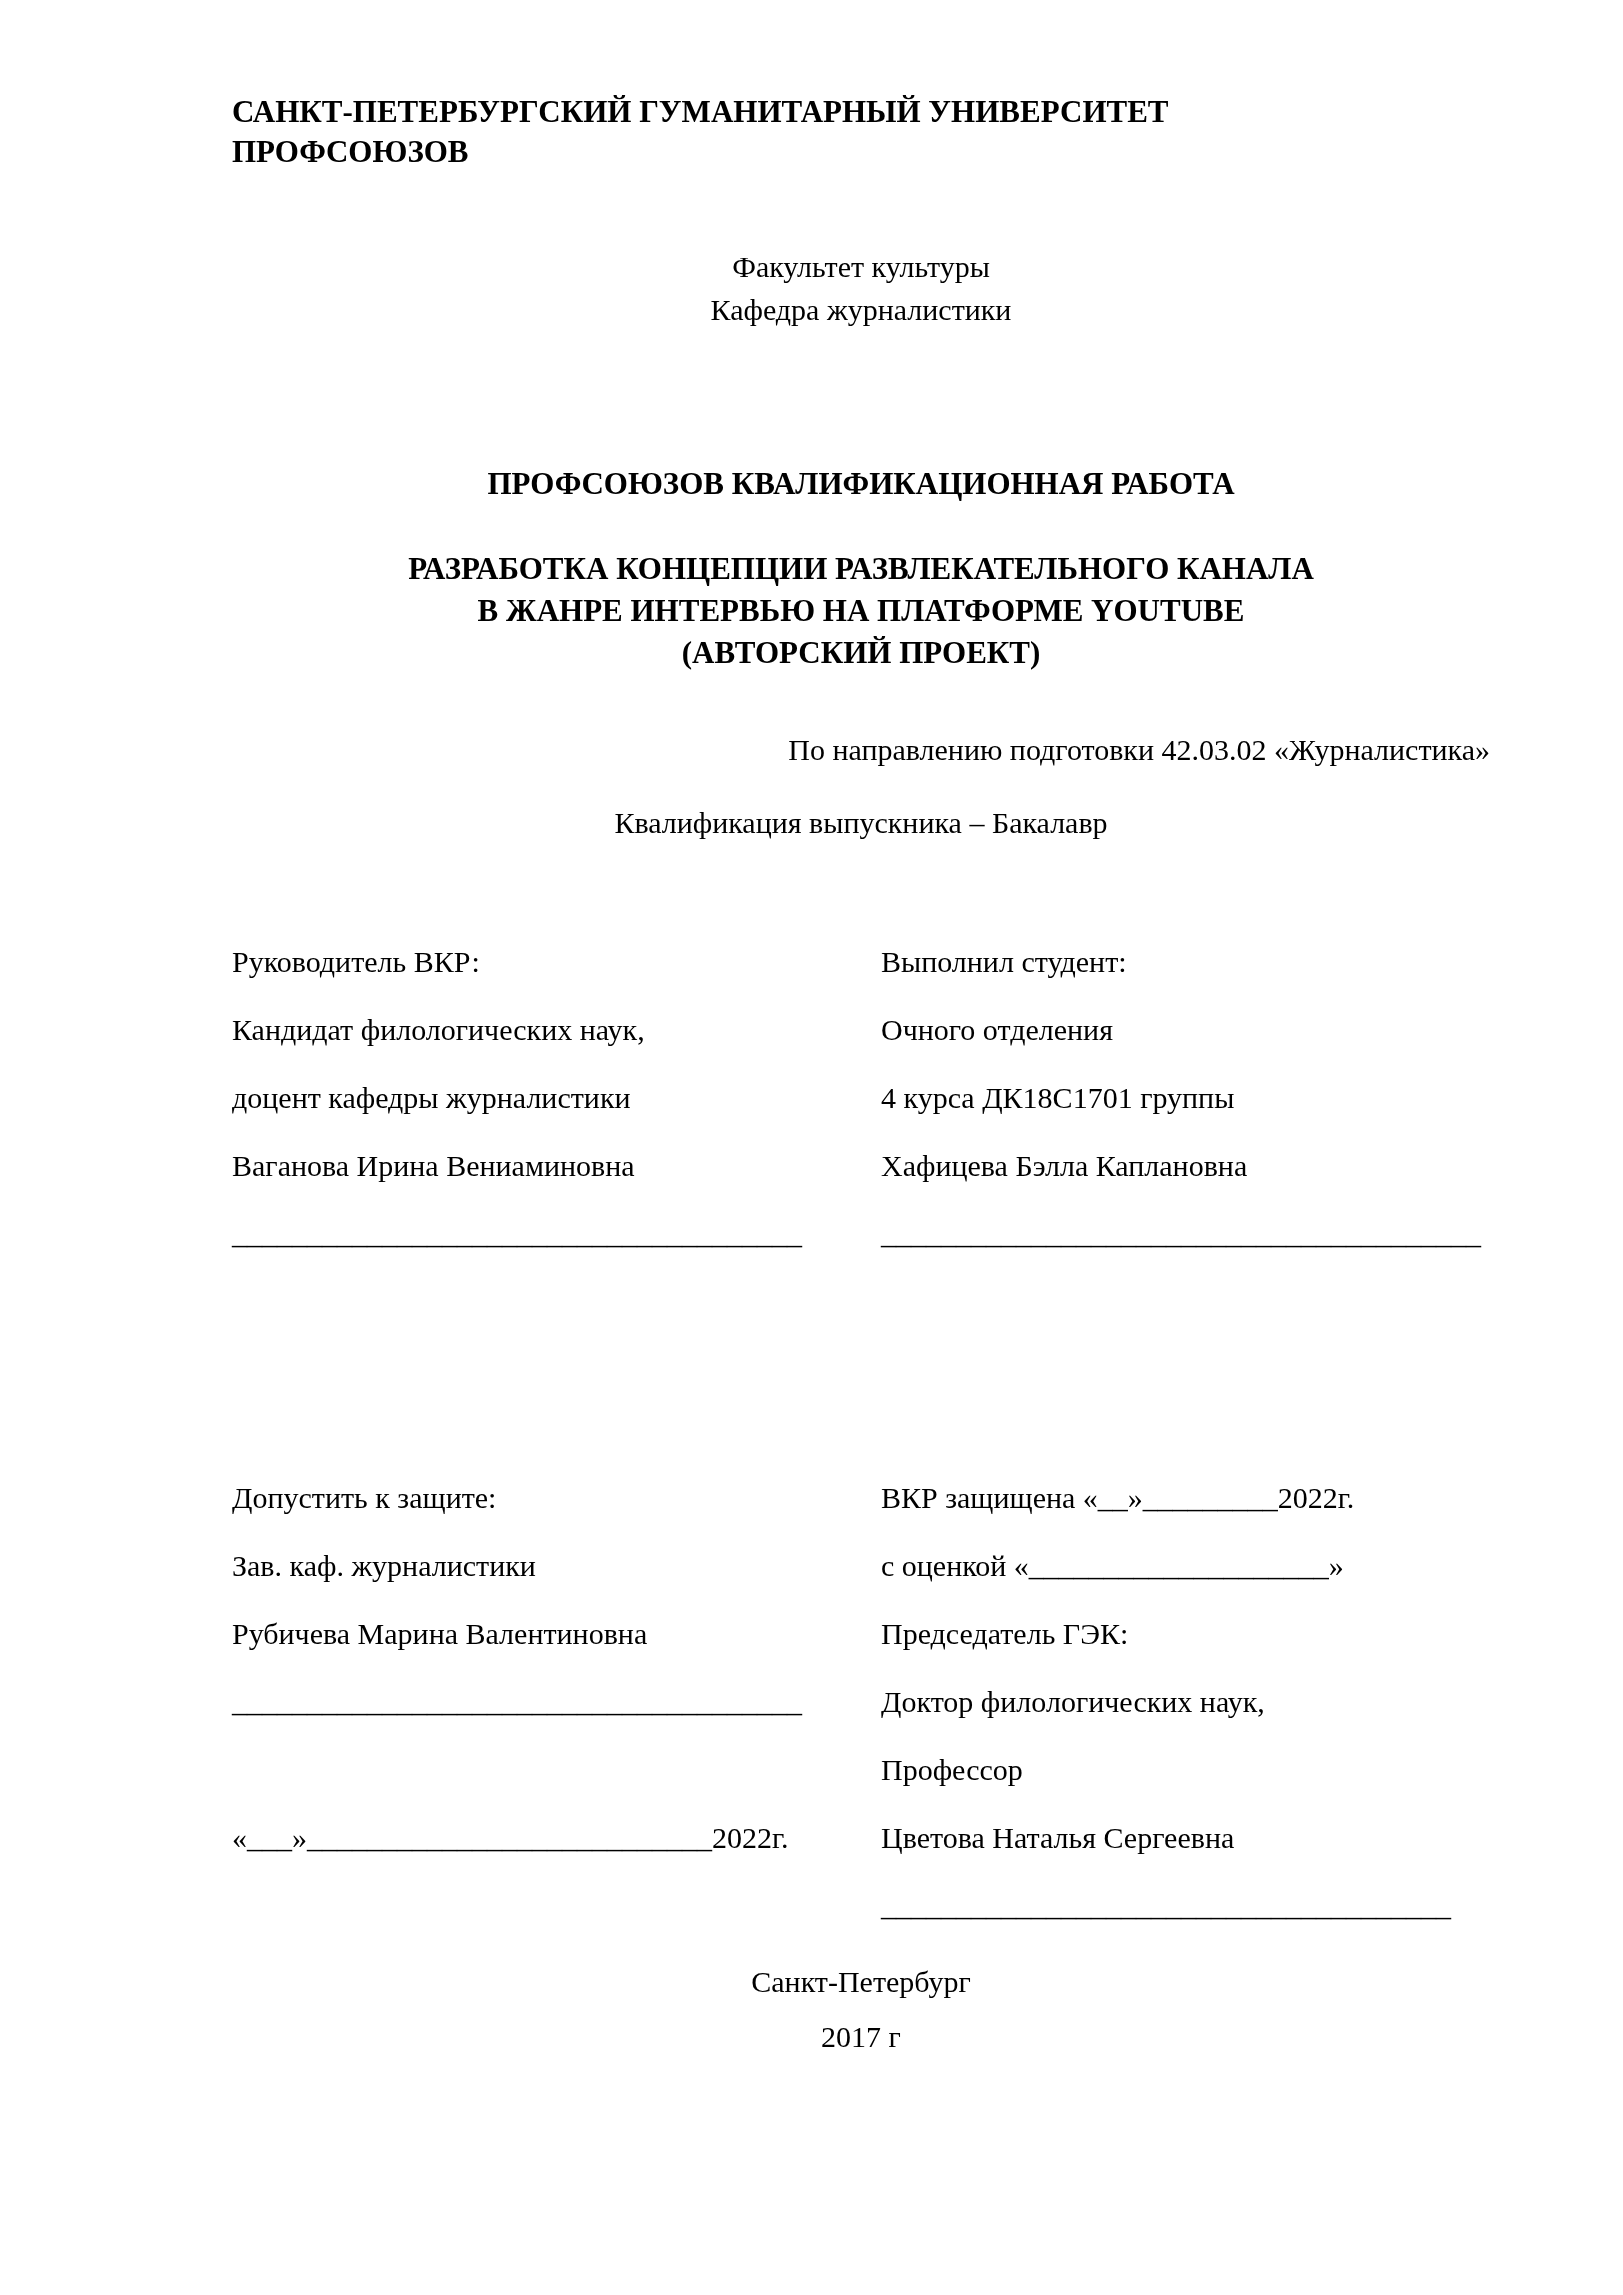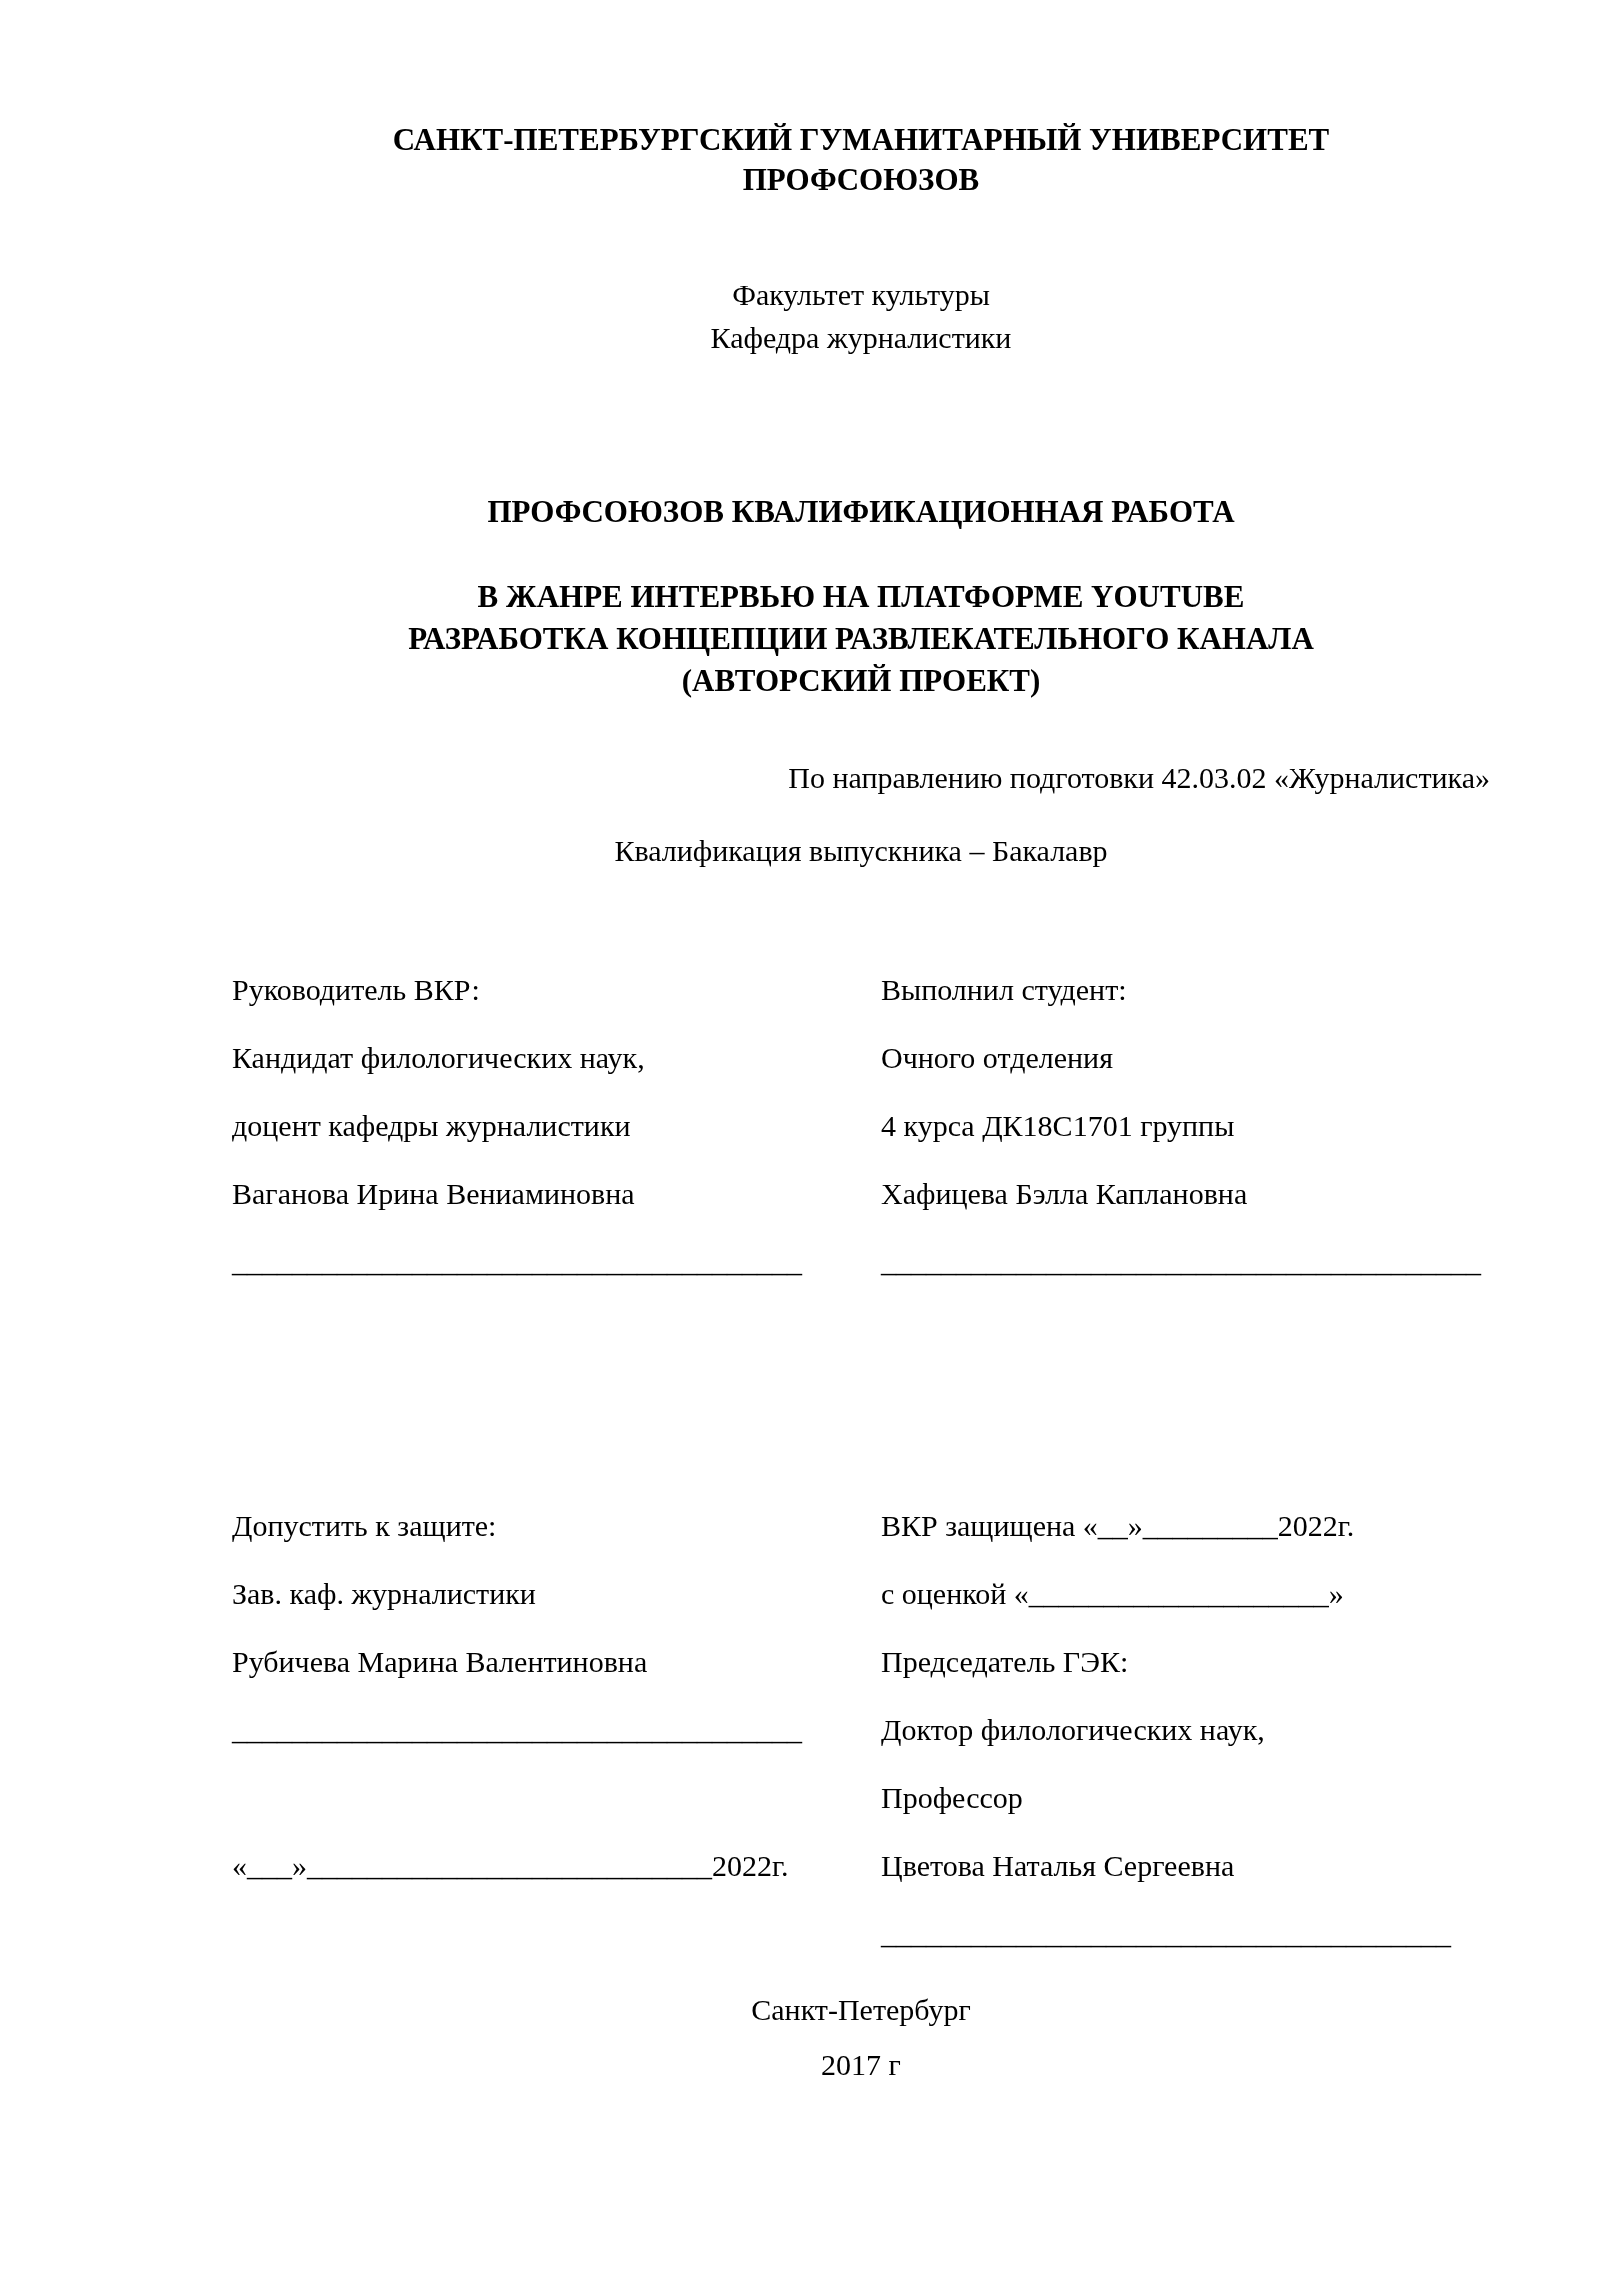--- a/index.html
+++ b/index.html
@@ -15,25 +15,24 @@
     overflow: hidden;
   }
   .content {
     position: absolute;
     top: 0;
     left: 232px;
     right: 133px;
   }
 
   .university {
-    margin-top: 120px;
+    margin-top: 92px;
     font-size: 31px;
     font-weight: bold;
     line-height: 1.3;
-    text-align: center;
   }
   .faculty-block {
     margin-top: 72px;
     text-align: center;
     line-height: 1.45;
   }
   .work-type {
     margin-top: 132px;
     font-size: 31px;
     font-weight: bold;
@@ -92,22 +91,22 @@
     </div>
 
     <div class="faculty-block">
       <div>Факультет культуры</div>
       <div>Кафедра журналистики</div>
     </div>
 
     <div class="work-type">ПРОФСОЮЗОВ КВАЛИФИКАЦИОННАЯ РАБОТА</div>
 
     <div class="thesis-title">
+      <div>РАЗРАБОТКА КОНЦЕПЦИИ РАЗВЛЕКАТЕЛЬНОГО КАНАЛА</div>
       <div>В ЖАНРЕ ИНТЕРВЬЮ НА ПЛАТФОРМЕ YOUTUBE</div>
-      <div>РАЗРАБОТКА КОНЦЕПЦИИ РАЗВЛЕКАТЕЛЬНОГО КАНАЛА</div>
       <div>(АВТОРСКИЙ ПРОЕКТ)</div>
     </div>
 
     <div class="program">По направлению подготовки  42.03.02 «Журналистика»</div>
     <div class="qualification">Квалификация выпускника – Бакалавр</div>
 
     <div class="sig-grid block1">
       <div>
         <div class="sig-row">Руководитель ВКР:</div>
         <div class="sig-row">Кандидат филологических наук,</div>

